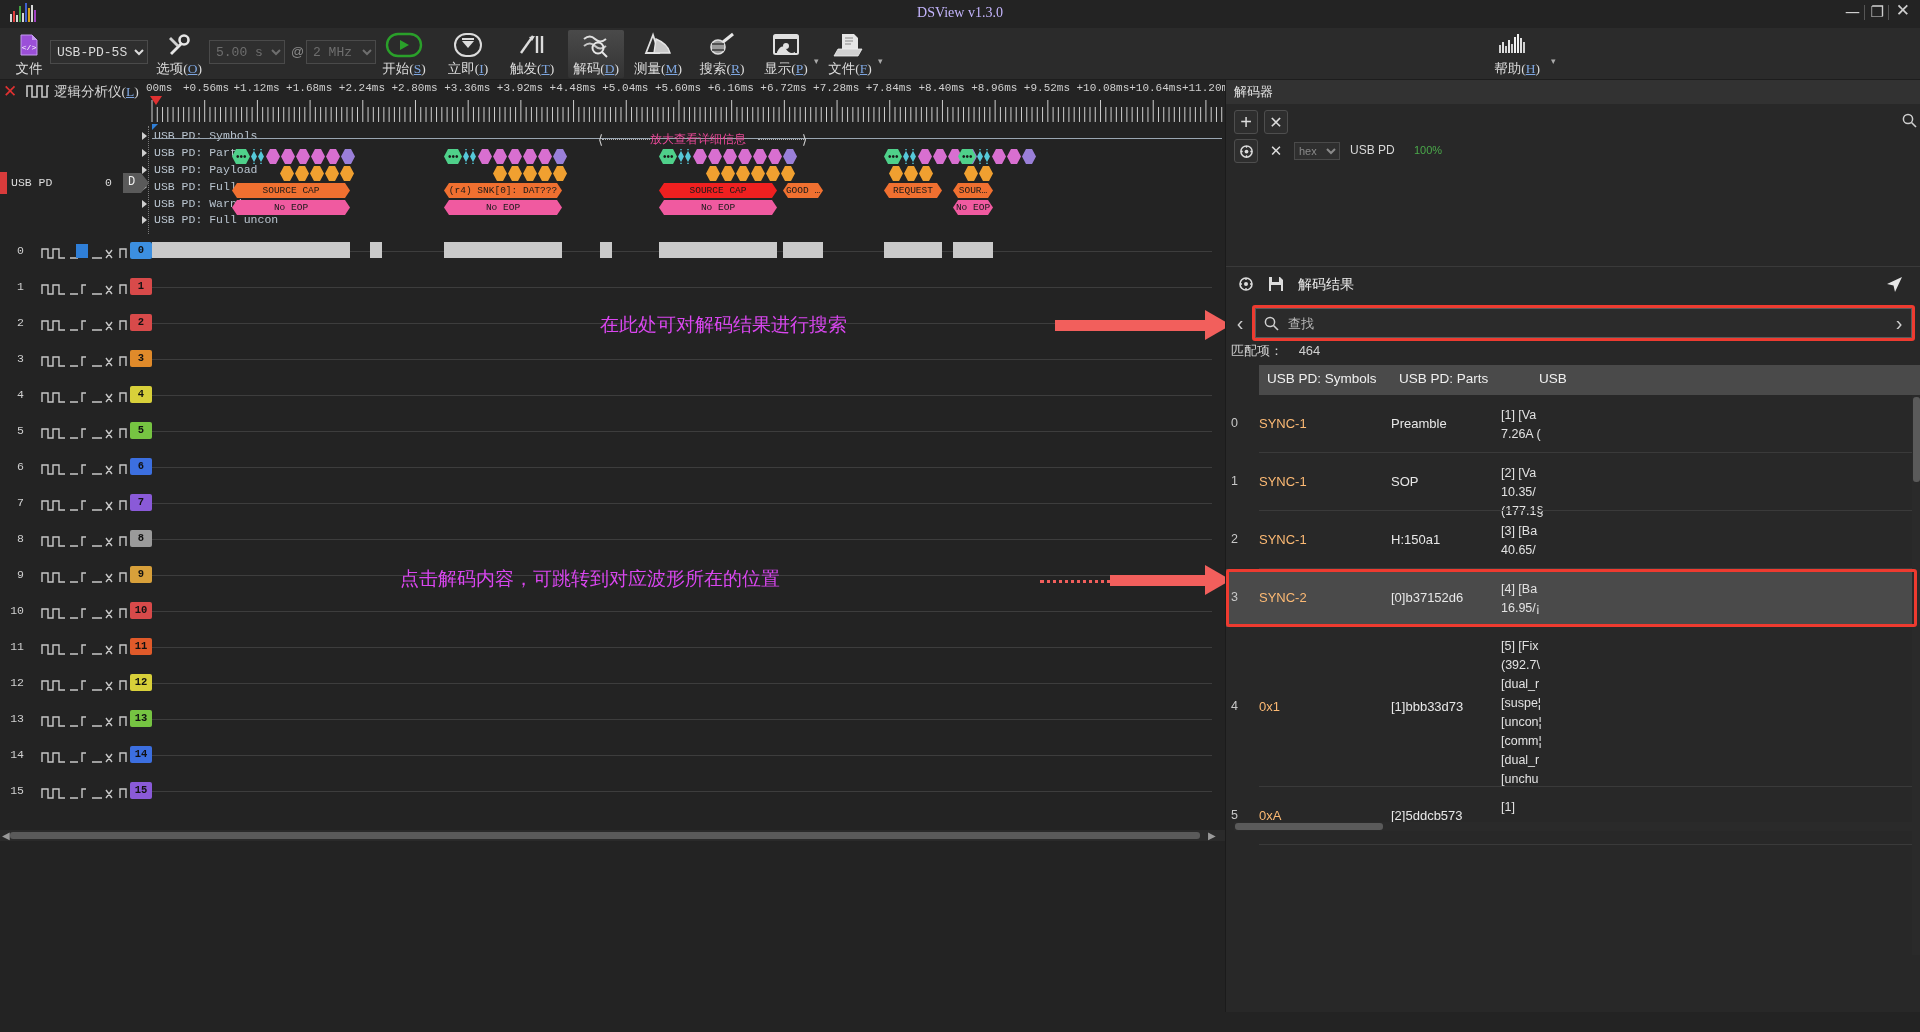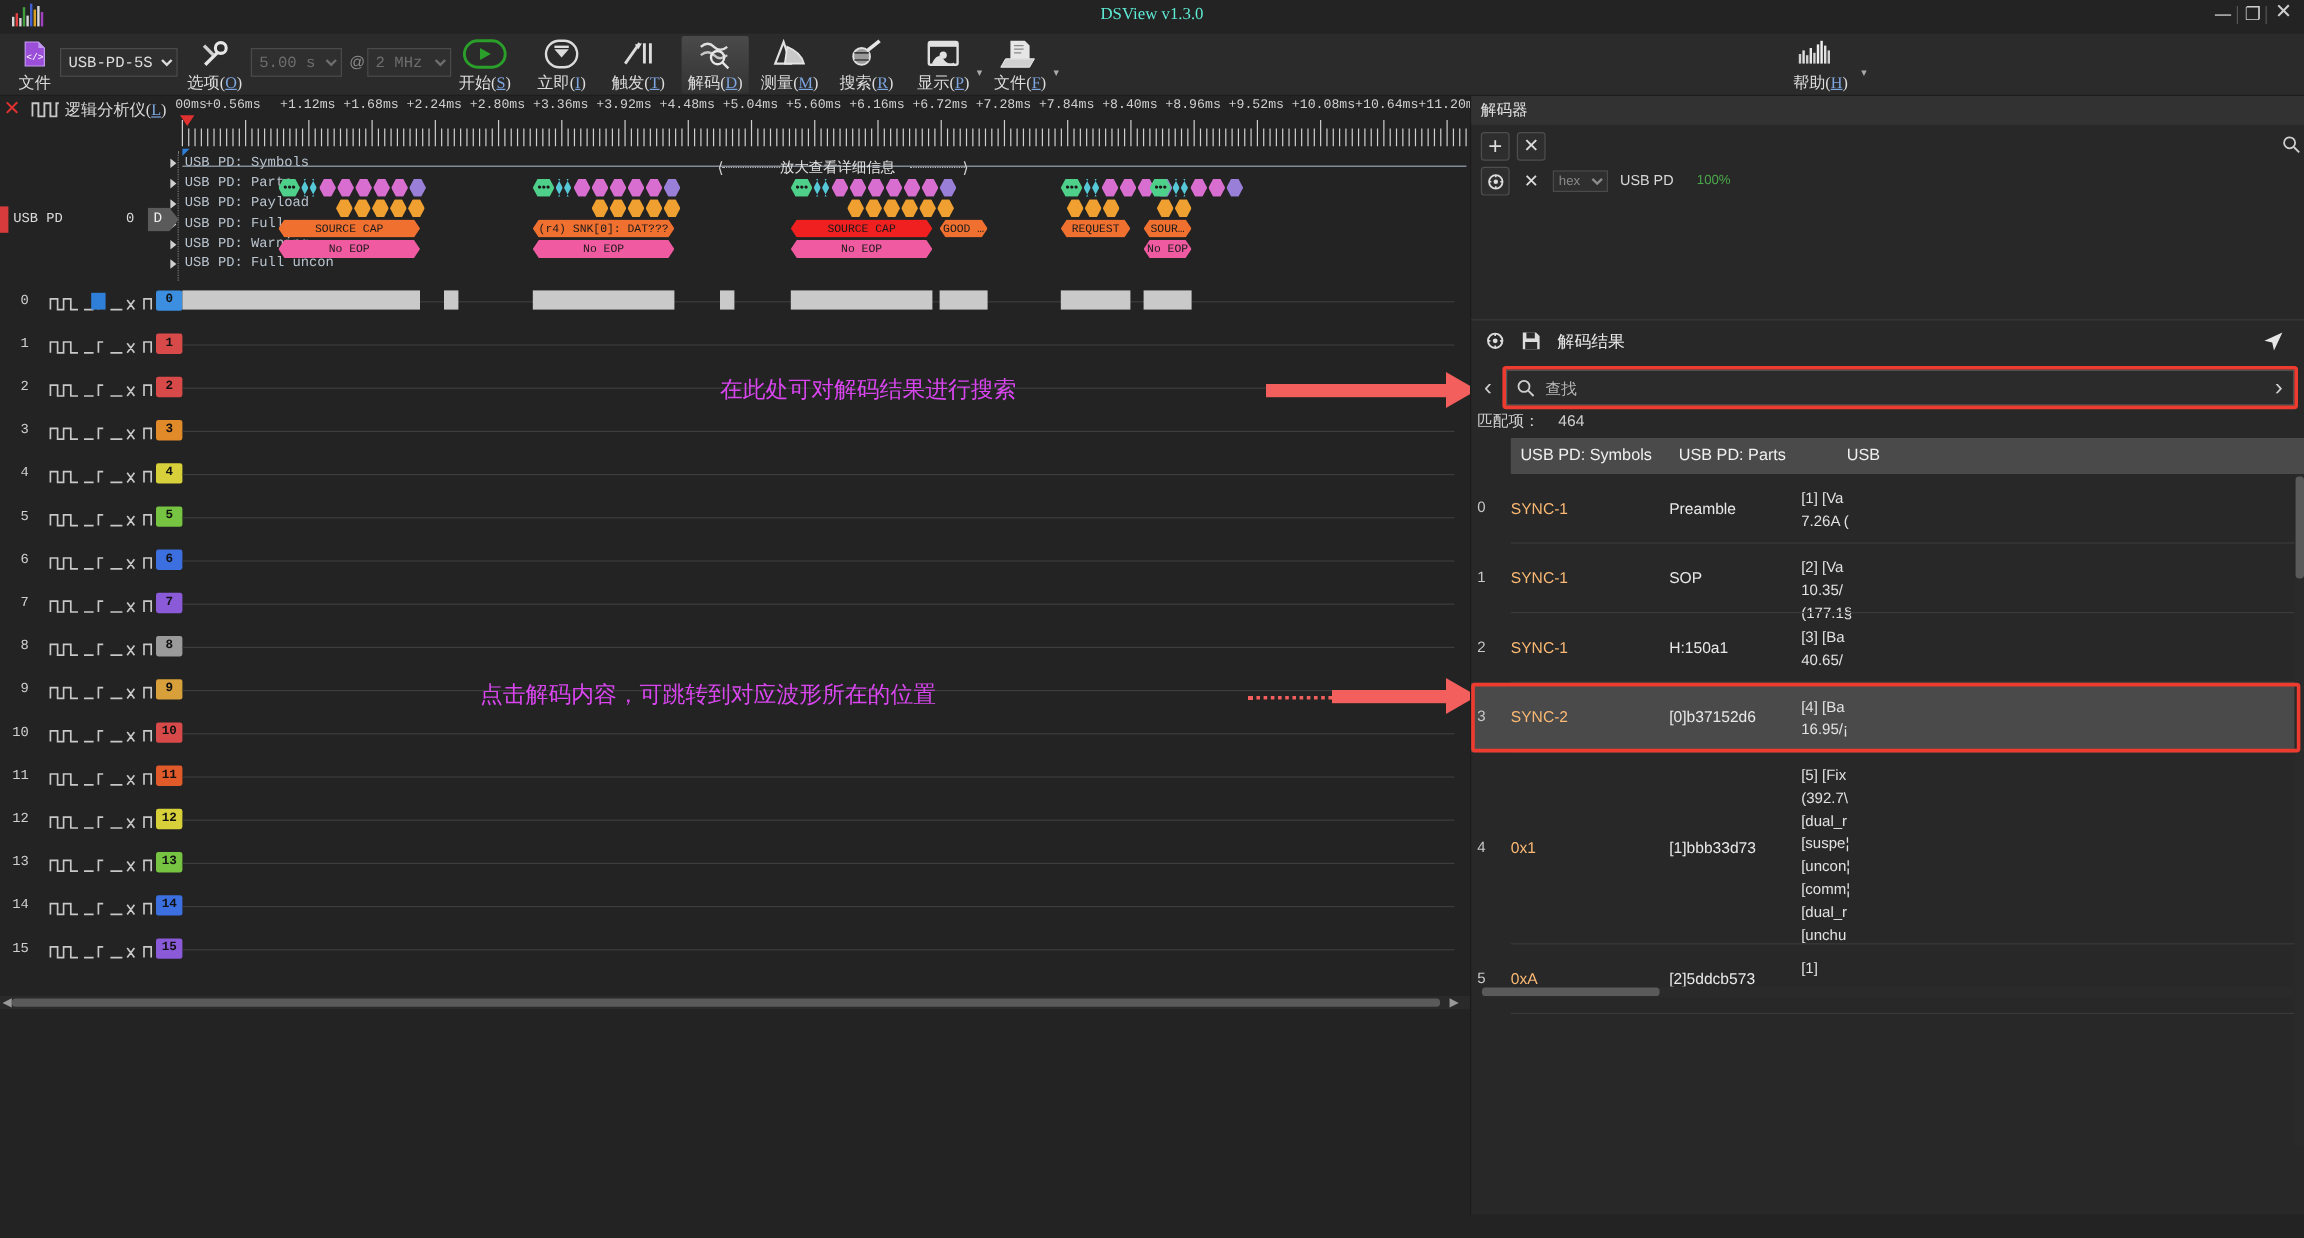--- a/index.html
+++ b/index.html
@@ -12,21 +12,21 @@
     position: relative;
   }
   
   #titlebar {
     position: absolute; top: 0; left: 0; width: 1920px; height: 28px;
     background: #232323;
   }
   #app-logo { position: absolute; left: 8px; top: 2px; width: 34px; height: 24px; }
   #title-text {
     position: absolute; left: 0; top: 5px; width: 1920px;
-    text-align: center; font-size: 14px; color: #5eead4;
+    text-align: center; font-size: 14px; color: #c4b5fd;
     font-family: "Liberation Serif", serif;
   }
   .winbtn {
     position: absolute; top: 4px; color: #cfcfcf; font-size: 15px;
     font-family: "DejaVu Sans", sans-serif; cursor: default; line-height: 16px;
   }
   #win-min { right: 60px; }
   #win-max { right: 36px; }
   #win-close { right: 10px; font-size: 17px; top: 2px; }
   #win-sep1 { position:absolute; right:55px; top:5px; width:1px; height:15px; background:#555; }
@@ -103,21 +103,21 @@
     position:absolute; height:15px;
     clip-path: polygon(4px 0, calc(100% - 4px) 0, 100% 50%, calc(100% - 4px) 100%, 4px 100%, 0 50%);
   }
   .pillbox {
     position:absolute; height:15px; border-radius:2px;
     clip-path: polygon(5px 0, calc(100% - 5px) 0, 100% 50%, calc(100% - 5px) 100%, 5px 100%, 0 50%);
     font-size:9.5px; color:#1a1a1a; text-align:center; line-height:15px;
     font-family:"Liberation Mono", monospace; white-space:nowrap; overflow:hidden;
   }
   #zoomhint {
-    position:absolute; font-size:12px; color:#e5e5e5; white-space:nowrap;
+    position:absolute; font-size:12px; color:#ec4899; white-space:nowrap;
   }
   .hintline { position:absolute; border-top:1px dotted #b0b0b0; }
 
   
   #channels { position:absolute; left:0; top:238px; width:1225px; height:590px; }
   .chan-row { position:absolute; left:0; width:1225px; height:33px; }
   .chan-num {
     position:absolute; left:8px; width:16px; text-align:right;
     font-size:11.5px; color:#cfcfcf; font-family:"Liberation Mono", monospace;
   }
@@ -411,21 +411,21 @@
     </svg>
   </div>
   <div id="dev-label">
     <span>逻辑分析仪</span>(<u>L</u>)
   </div>
 </div>
 
 <div id="ruler">
   <div id="ruler-labels">
       <div class="ruler-lbl" style="left: -4px;">00ms</div>
-      <div class="ruler-lbl" style="left: 21px; text-align: center;">+0.56ms</div>
+      <div class="ruler-lbl" style="left: 33px; text-align: center;">+0.56ms</div>
       <div class="ruler-lbl" style="left: 83.3922px;">+1.12ms</div>
       <div class="ruler-lbl" style="left: 136.088px;">+1.68ms</div>
       <div class="ruler-lbl" style="left: 188.784px;">+2.24ms</div>
       <div class="ruler-lbl" style="left: 241.48px;">+2.80ms</div>
       <div class="ruler-lbl" style="left: 294.176px;">+3.36ms</div>
       <div class="ruler-lbl" style="left: 346.873px;">+3.92ms</div>
       <div class="ruler-lbl" style="left: 399.569px;">+4.48ms</div>
       <div class="ruler-lbl" style="left: 452.265px;">+5.04ms</div>
       <div class="ruler-lbl" style="left: 504.961px;">+5.60ms</div>
       <div class="ruler-lbl" style="left: 557.657px;">+6.16ms</div>

